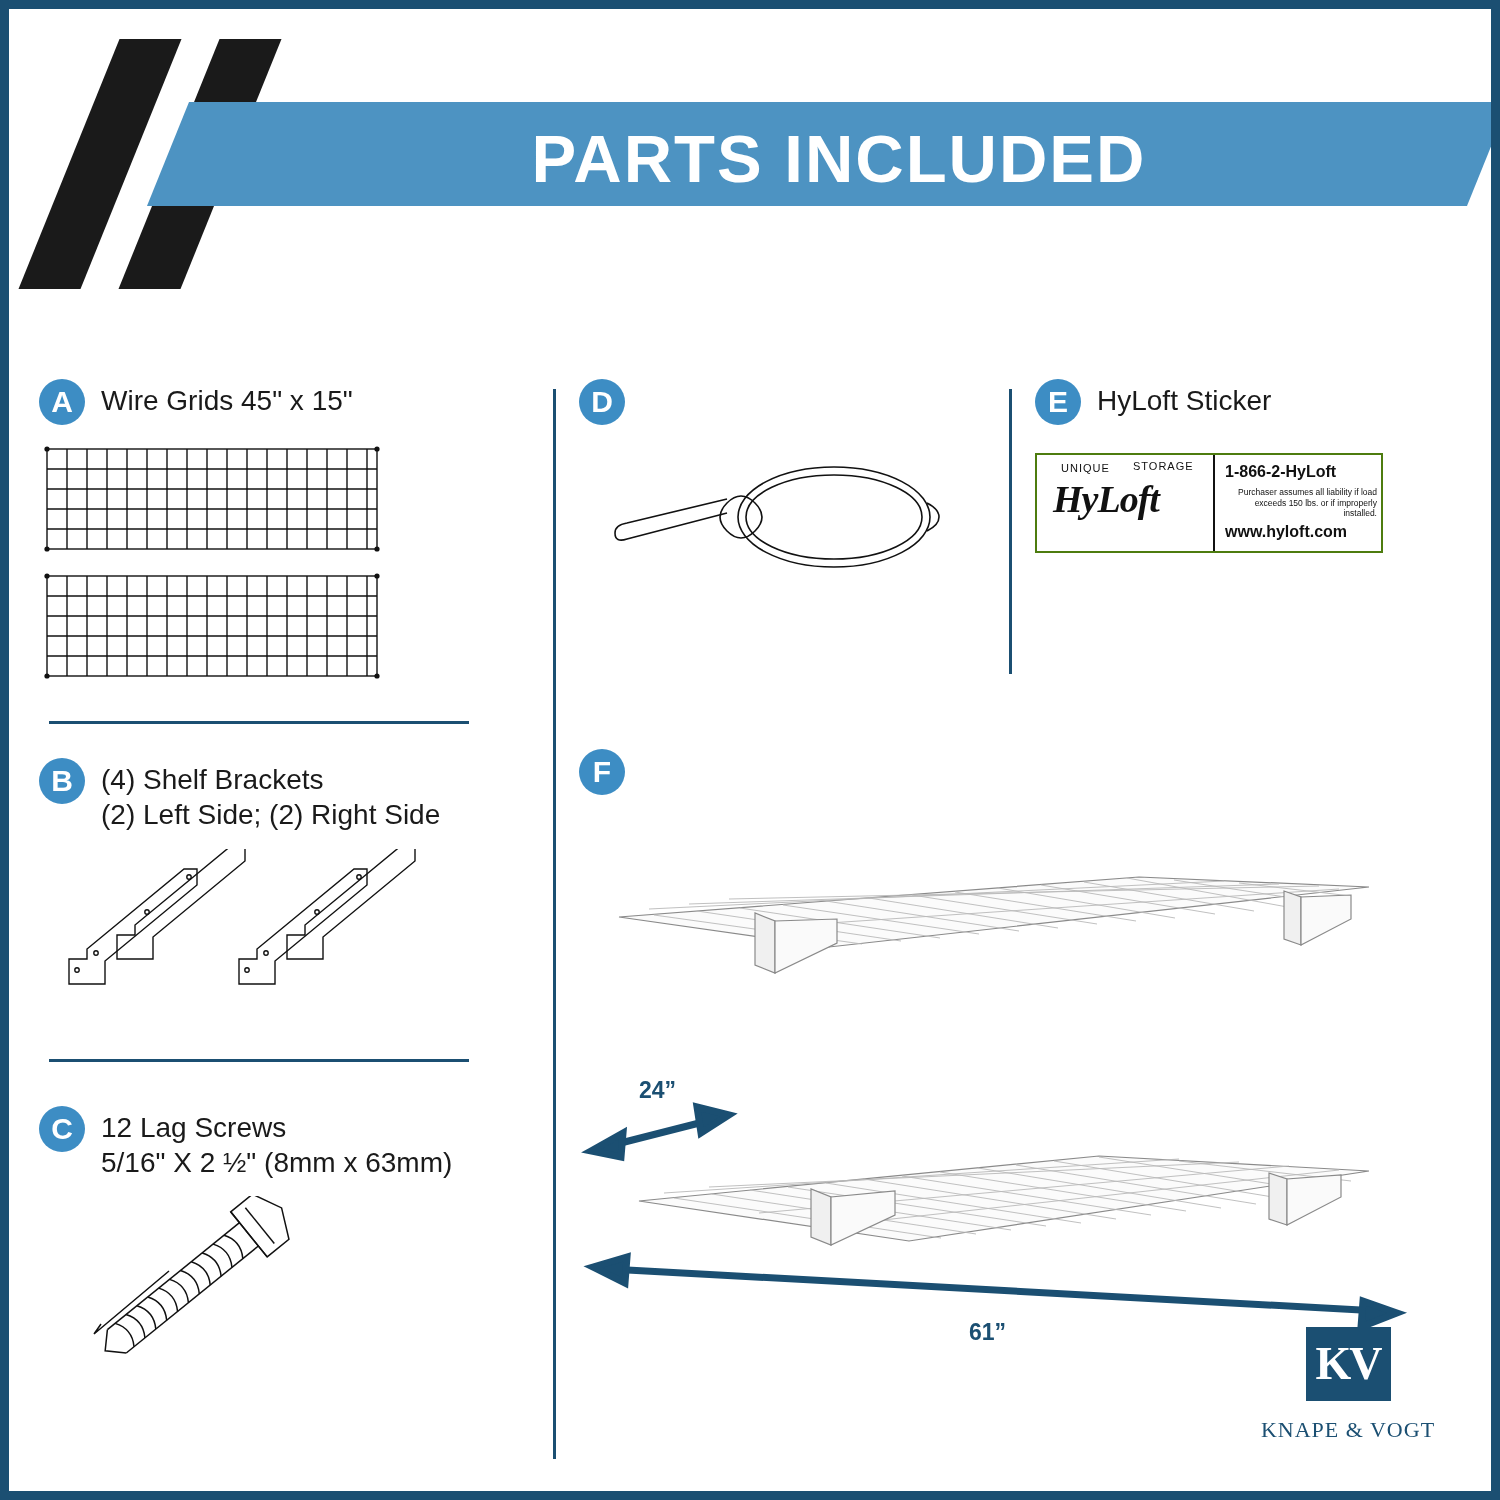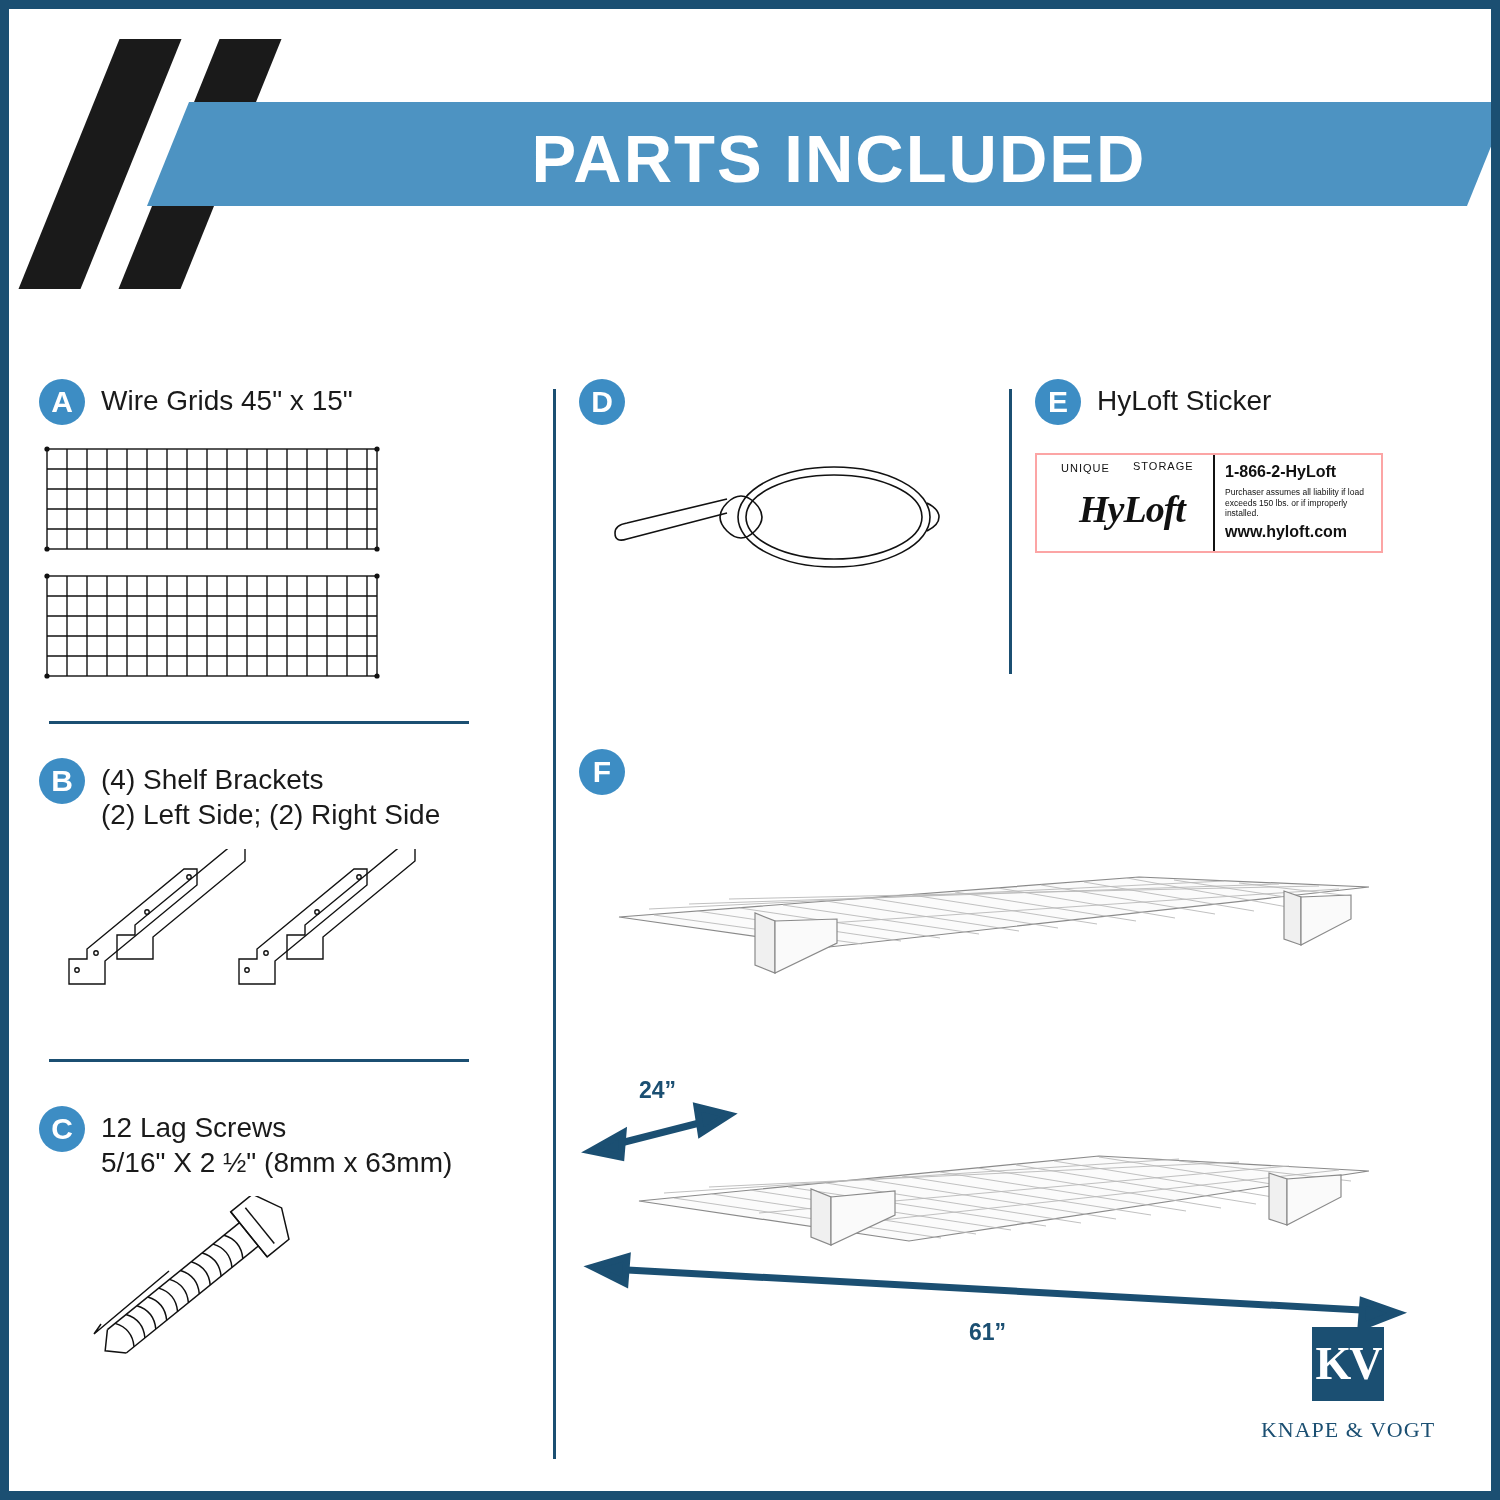--- a/index.html
+++ b/index.html
@@ -144,24 +144,25 @@
     left: 570px;
     top: 740px;
     width: 890px;
   }
 
   
   .sticker {
     margin-top: 28px;
     width: 348px;
     height: 100px;
-    border: 2px solid #fca5a5;
+    border: 2px solid #4d7c0f;
     background: #fff;
     position: relative;
     box-sizing: border-box;
+    text-align: right;
   }
   .sticker-divider {
     position: absolute;
     left: 176px;
     top: 0;
     width: 2px;
     height: 96px;
     background: #111;
   }
   .st-unique {
@@ -176,28 +177,27 @@
     position: absolute;
     left: 96px;
     top: 5px;
     font-size: 11px;
     letter-spacing: 1px;
     color: #111;
   }
   .st-hyloft {
     position: absolute;
     left: 16px;
-    top: 32px;
+    top: 22px;
     font-size: 38px;
     font-weight: bold;
     font-style: italic;
     font-family: "Liberation Serif", serif;
     color: #111;
     letter-spacing: -1px;
-    margin-left: 26px;
   }
   .st-phone {
     position: absolute;
     left: 188px;
     top: 8px;
     font-size: 16px;
     font-weight: bold;
     color: #111;
   }
   .st-note {
@@ -228,21 +228,21 @@
 
   
   .kv {
     position: absolute;
     right: 48px;
     bottom: 48px;
     width: 190px;
     text-align: center;
   }
   .kv-mark {
-    width: 72px;
+    width: 85px;
     height: 74px;
     background: #1b4f72;
     margin: 0 auto;
     position: relative;
     color: #fff;
     font-family: "Liberation Serif", serif;
     font-size: 46px;
     font-weight: bold;
     line-height: 74px;
     letter-spacing: -2px;

